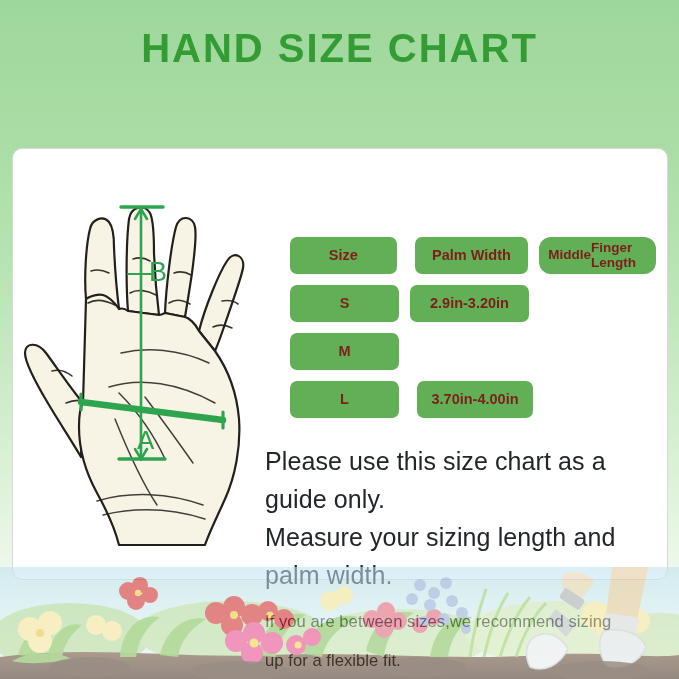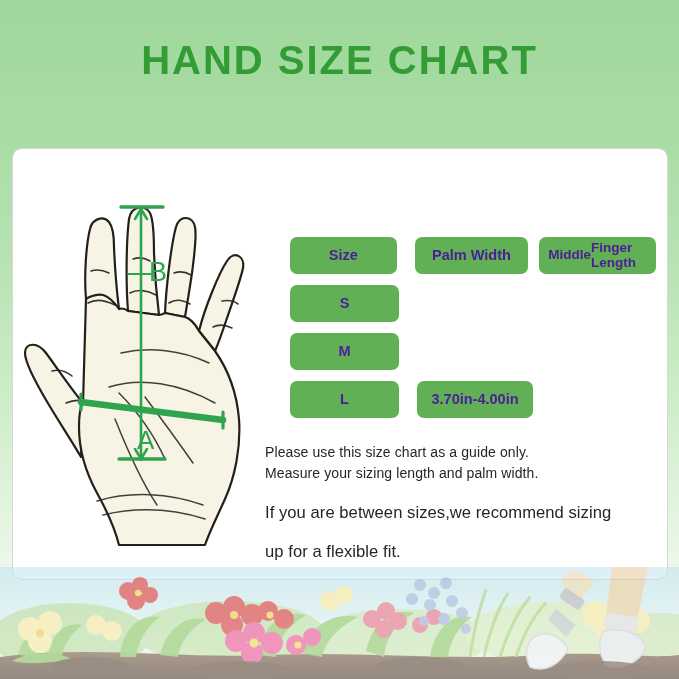--- a/index.html
+++ b/index.html
@@ -23,21 +23,21 @@
       #cdecc8 58%,
       #e2f4de 75%,
       #f3faf1 88%,
       #ffffff 100%);
     overflow: hidden;
   }
 
   
   .title {
     position: absolute;
-    top: 38px;
+    top: 26px;
     left: 0;
     width: 679px;
     text-align: center;
     font-size: 40px;
     font-weight: bold;
     letter-spacing: 2px;
     color: #349c34;
     font-family: "Liberation Sans", sans-serif;
   }
 
@@ -75,51 +75,52 @@
     gap: 11px;
     margin-bottom: 11px;
   }
   .cell {
     background: #62b055;
     border-radius: 7px;
     height: 37px;
     display: flex;
     align-items: center;
     justify-content: center;
-    color: #4c1d95;
+    color: #7f1d1d;
     font-size: 14.5px;
     font-weight: bold;
     line-height: 1.12;
     white-space: nowrap;
   }
   .c1 { width: 109px; }
   .c2 { width: 116px; margin-left: 7px; }
   .c3 { width: 119px; }
 
   .head .cell { font-size: 14.5px; }
   .head .c3 {
     justify-content: flex-start;
     padding-left: 9px;
     white-space: normal;
     text-align: left;
     font-size: 13.5px;
     line-height: 1.1;
+    border-radius: 12px;
   }
   .head .c2 { font-size: 14.5px; }
 
   
   .note {
     position: absolute;
     left: 252px;
     top: 293px;
     width: 400px;
     color: #22262a;
   }
   .note .big {
-    font-size: 14px;
+    font-size: 25px;
     line-height: 1.52;
     letter-spacing: 0.1px;
   }
   .note .small {
     font-size: 16.6px;
     line-height: 1.34;
     letter-spacing: 0.05px;
     margin-top: 17px;
   }
 
@@ -220,20 +221,21 @@
         <div class="cell c2">Palm Width</div>
         <div class="cell c3">
           <span>Middle</span>
             <br>
           <span>Finger Length</span>
         </div>
       </div>
 
       <div class="trow">
         <div class="cell c1">S</div>
+        <div class="cell c3">2.9in-3.20in</div>
       </div>
 
       <div class="trow">
         <div class="cell c1">M</div>
       </div>
 
       <div class="trow">
         <div class="cell c1">L</div>
         <div class="cell c2">3.70in-4.00in</div>
       </div>

